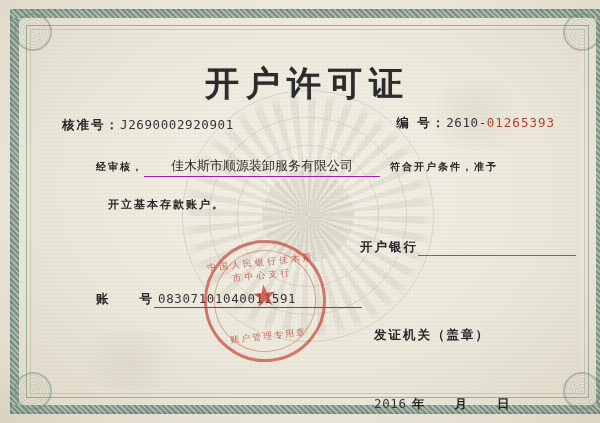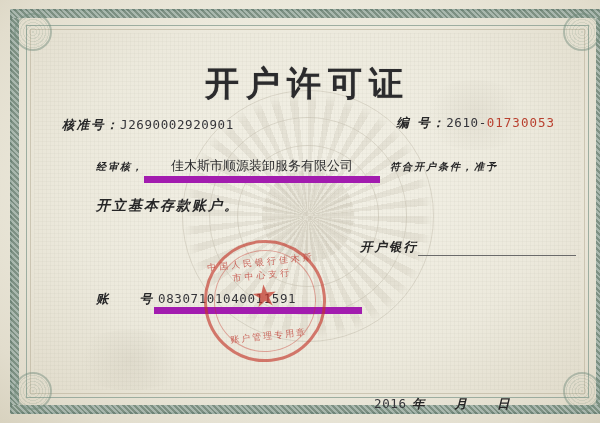--- a/index.html
+++ b/index.html
@@ -183,53 +183,52 @@
     position: absolute;
     font-size: 12.5px;
     color: #2c2c2e;
     white-space: nowrap;
     font-family: "DejaVu Sans", "Liberation Sans", sans-serif;
   }
   .label {
     font-weight: bold;
     letter-spacing: 2px;
     color: #262627;
-    font-style: italic;
   }
   .value {
     font-family: "DejaVu Sans Mono", "Liberation Mono", monospace;
     letter-spacing: 0.6px;
     color: #35353a;
   }
   .handwrite {
     font-family: "DejaVu Serif", "Liberation Serif", serif;
     color: #2f3f6b;
     letter-spacing: 1px;
   }
   .underline {
     display: inline-block;
-    border-bottom: 7px solid #a21caf;
+    border-bottom: 1px solid #a21caf;
     padding: 0 4px 1px 4px;
     min-width: 10px;
     text-align: center;
   }
   .underline.thin { border-bottom: 1px solid #6a6a6a; }
 
   
   .r-approval { left: 28px; top: 84px; }
   .r-number   { right: 26px; top: 82px; text-align: right; }
   .num-red {
     color: #b9402f;
     font-family: "DejaVu Sans Mono", "Liberation Mono", monospace;
     letter-spacing: 1px;
   }
 
   .r-line1 { left: 62px; top: 124px; font-size: 14.5px; }
   .r-line1 .label { font-size: 10px; }
-  .r-line2 { left: 62px; top: 164px; font-size: 14px; }
+  .r-line2 { left: 74px; top: 164px; font-size: 11px; }
 
   .r-rep   { left: 62px; top: 210px; }
   .r-bank  { left: 326px; top: 206px; }
   .bank-name {
     position: absolute;
     left: 402px;
     top: 197px;
     width: 160px;
     font-size: 10.5px;
     line-height: 15px;
@@ -328,40 +327,43 @@
 
   <div class="content">
 
     <div class="doc-title">开户许可证</div>
 
     <div class="row r-approval">
       <span class="label">核准号：</span><span class="value">J2690002920901</span>
     </div>
 
     <div class="row r-number">
-      <span class="label">编 号：</span><span class="value">2610-</span><span class="num-red">01730053</span>
+      <span class="label">编 号：</span><span class="value">2610-</span><span class="num-red">01265393</span>
     </div>
 
     <div class="row r-line1">
       <span class="label">经审核，</span><span class="underline" style="min-width:228px;font-size:13px;">佳木斯市顺源装卸服务有限公司</span><span class="label" style="padding-left:10px;">符合开户条件，准予</span>
     </div>
 
     <div class="row r-line2">
       <span class="label">开立基本存款账户。</span>
     </div>
 
 
     <div class="row r-bank">
       <span class="label">开户银行</span><span class="underline thin" style="min-width:150px;">&nbsp;</span>
     </div>
 
     <div class="row r-account">
       <span class="label">账　　号</span><span class="underline value" style="min-width:200px;text-align:left;">08307101040011591</span>
     </div>
 
+    <div class="row r-issuer">
+      <span class="label">发证机关（盖章）</span>
+    </div>
 
     <div class="row r-date">
       <span class="value date-y">2016</span><span class="label">年</span><span class="value date-sep"></span><span class="label">月</span><span class="value date-sep"></span><span class="label">日</span>
     </div>
 
   </div>
 
   <div class="seal">
     <div class="seal-top">中国人民银行佳木斯市中心支行</div>
     <div class="star">★</div>

